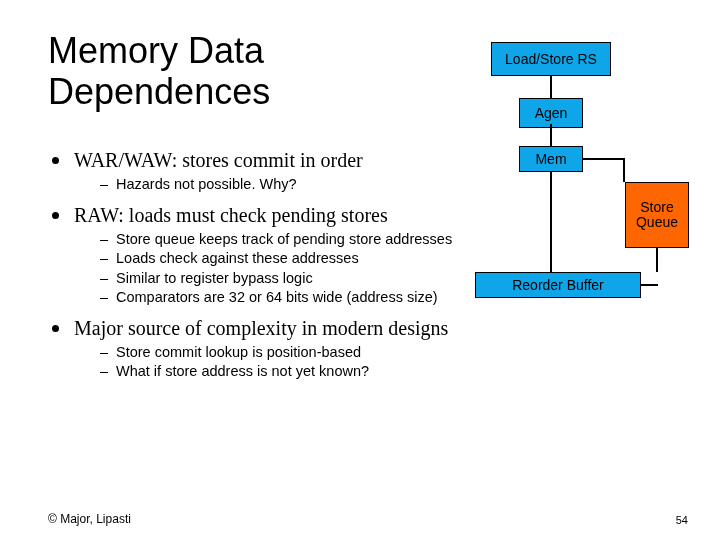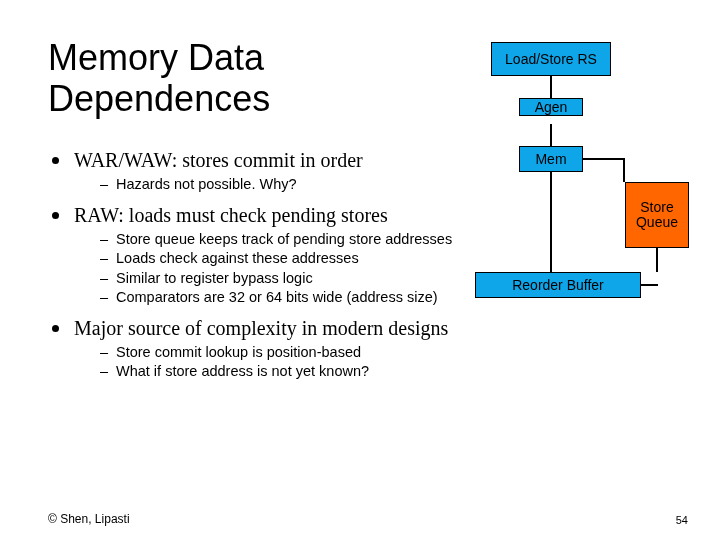--- a/index.html
+++ b/index.html
@@ -21,21 +21,20 @@
   }
   .title {
     position: absolute;
     left: 48px;
     top: 30px;
     font-family: Arial, Helvetica, sans-serif;
     font-size: 36px;
     line-height: 1.15;
     font-weight: 400;
     white-space: pre-line;
-    margin-top: 7px;
   }
   .body-text {
     position: absolute;
     left: 48px;
     top: 148px;
     width: 440px;
     font-family: "Times New Roman", Times, serif;
   }
   ul.bullets {
     list-style: none;
@@ -108,21 +107,21 @@
     background: #0ea5e9;
     font-family: Arial, Helvetica, sans-serif;
     font-size: 14px;
     display: flex;
     align-items: center;
     justify-content: center;
     text-align: center;
     box-sizing: border-box;
   }
   .box-rs    { left: 16px;  top: 0px;   width: 120px; height: 34px; }
-  .box-agen  { left: 44px;  top: 56px;  width: 64px;  height: 18px; }
+  .box-agen  { left: 44px;  top: 56px;  width: 64px;  height: 30px; }
   .box-mem   { left: 44px;  top: 104px; width: 64px;  height: 26px; }
   .box-reorder { left: 0px; top: 230px; width: 166px; height: 26px; }
   .box-store {
     left: 150px; top: 140px; width: 64px; height: 66px;
     background: #ff6600;
     line-height: 1.1;
   }
 
   .conn {
     position: absolute;
@@ -180,16 +179,16 @@
     <div class="conn hline1"></div>
     <div class="conn vline3"></div>
     <div class="conn vline4"></div>
     <div class="box box-store" style="white-space:pre-line;">Store
 Queue</div>
     <div class="conn vline5"></div>
     <div class="box box-reorder">Reorder Buffer</div>
     <div class="conn hline2"></div>
   </div>
 
-  <div class="footer">© Shen, Lipasti</div>
+  <div class="footer">© Major, Lipasti</div>
   <div class="pagenum">54</div>
 
 </div>
 
 </body></html>

